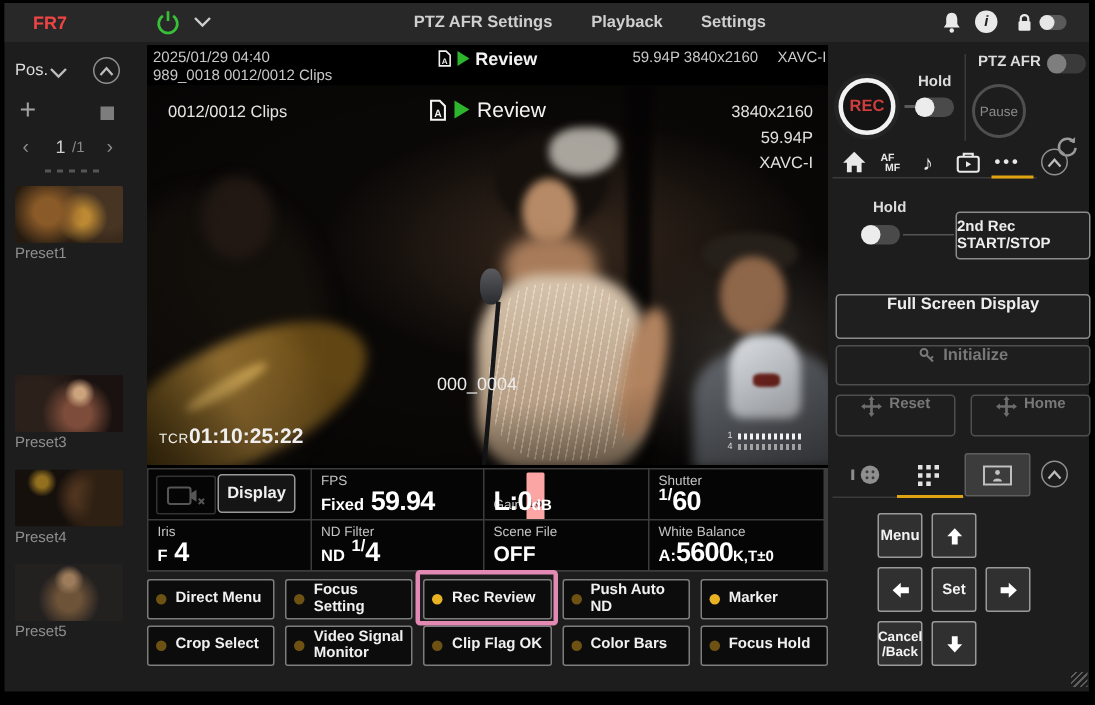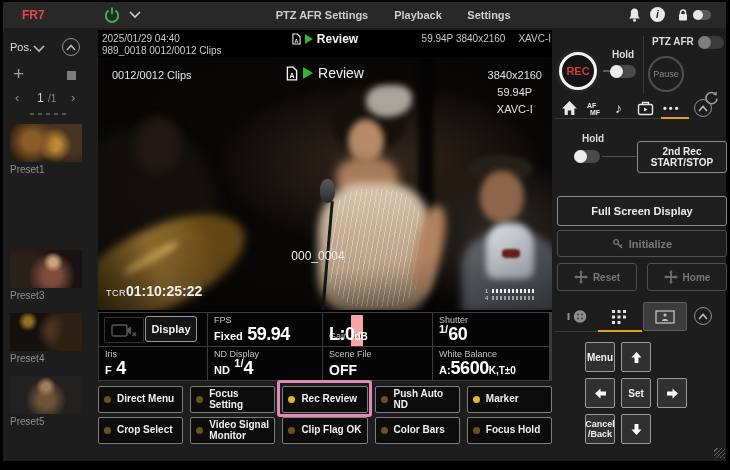--- a/index.html
+++ b/index.html
@@ -102,21 +102,21 @@
   .s-hat{left:370px;top:98px;width:64px;height:26px;background:#26201a;border-radius:50% 50% 40% 40%;filter:blur(2px)}
   .s-rhead{left:382px;top:114px;width:44px;height:52px;background:#8e6649;border-radius:48%;filter:blur(3px)}
   .s-shirt{left:388px;top:166px;width:48px;height:56px;background:#d9dde2;border-radius:40% 40% 18% 18%;filter:blur(3px)}
   .s-bow{left:404px;top:192px;width:18px;height:9px;background:#77261f;border-radius:30%;filter:blur(1px)}
   .s-vignette{inset:0;background:radial-gradient(ellipse 75% 70% at 52% 45%,transparent 55%,rgba(0,0,0,.5) 100%)}
 
   .ov-clips{position:absolute;left:14px;top:12px;font-size:11px;color:#e4e4e4}
   .ov-review{position:absolute;left:0;top:8px;width:100%;display:flex;align-items:center;
              justify-content:center;gap:5px}
   .ov-review .txt{font-size:14px;color:#f4f4f4}
-  .ov-fmt{position:absolute;right:10px;top:10px;text-align:center;font-size:11px;color:#e0e0e0;line-height:17px}
+  .ov-fmt{position:absolute;right:10px;top:10px;text-align:right;font-size:11px;color:#e0e0e0;line-height:17px}
   .ov-clipname{position:absolute;left:220px;top:192px;transform:translateX(-50%);font-size:12px;color:#ededed}
   .ov-tc{position:absolute;left:8px;bottom:10px;color:#efefef}
   .ov-tc .sm{font-size:9px;letter-spacing:.5px}
   .ov-tc .bg{font-size:14px;font-weight:bold}
   .meter{position:absolute;right:16px;bottom:9px}
   .meter-row{display:flex;align-items:center;gap:3px;height:7px}
   .meter-row .ch{font-size:6px;color:#ddd;width:4px}
   .ticks{width:44px;height:4px;background:repeating-linear-gradient(90deg,#f2f2f2 0 2px,transparent 2px 4px)}
   .ticks.dim{opacity:.55}
 
@@ -168,21 +168,21 @@
              display:flex;align-items:center;justify-content:center}
   .icon-row{position:absolute;top:72px;height:20px}
   .afmf{position:absolute;left:32px;top:74px;font-size:7px;font-weight:bold;color:#e8e8e8;line-height:1.05}
   .afmf .mf{margin-left:3px}
   .note-ic{position:absolute;left:60px;top:72px;font-size:14px;color:#e8e8e8}
   .dots-ic{position:absolute;left:108px;top:74px;font-size:11px;font-weight:bold;color:#e8e8e8;letter-spacing:2px}
   .rline{position:absolute;left:0;top:90px;width:136px;height:1px;background:#3a3a3a}
   .rline-accent{position:absolute;left:106px;top:89px;width:28px;height:2px;background:#e0a312}
   .conn2{position:absolute;left:47px;top:128px;width:34px;height:1px;background:#555}
   .btn{position:absolute;background:#1f1f1f;border:1px solid #8c8c8c;border-radius:3px;color:#ededed;
-       font-weight:bold;display:flex;align-items:center;justify-content:center;text-align:center;
+       font-weight:bold;display:flex;align-items:flex-start;justify-content:center;text-align:center;
        box-sizing:border-box;cursor:pointer;gap:5px}
   .btn.two{flex-direction:column;line-height:1.15;gap:0}
   .btn.disabled{color:#787878;border-color:#4f4f4f;background:#1e1e1e;cursor:default}
   .rec2{left:82px;top:113px;width:90px;height:32px;font-size:10px}
   .fsd{left:2px;top:168px;width:170px;height:30px;font-size:11px}
   .init{left:2px;top:202px;width:170px;height:27px;font-size:11px}
   .reset{left:2px;top:235px;width:80px;height:28px;font-size:10px}
   .homeb{left:92px;top:235px;width:80px;height:28px;font-size:10px}
   .tab3-box{position:absolute;left:88px;top:274px;width:44px;height:29px;background:#3c3c3c;
             border:1px solid #5e5e5e;border-radius:2px;box-sizing:border-box;display:flex;
@@ -369,21 +369,21 @@
     </div>
     <div class="cell">
       <span class="lb">Shutter</span>
       <span class="val"><span class="v-sup">1/</span><span class="v-lg">60</span></span>
     </div>
     <div class="cell">
       <span class="lb">Iris</span>
       <span class="val"><span class="v-sm">F</span> <span class="v-lg">4</span></span>
     </div>
     <div class="cell">
-      <span class="lb">ND Display</span>
+      <span class="lb">ND Filter</span>
       <span class="val"><span class="v-sm">ND</span> <span class="v-sup">1/</span><span class="v-lg">4</span></span>
     </div>
     <div class="cell">
       <span class="lb">Scene File</span>
       <span class="val"><span class="v-md">OFF</span></span>
     </div>
     <div class="cell">
       <span class="lb">White Balance</span>
       <span class="val"><span class="v-sm">A:</span><span class="v-lg">5600</span><span class="v-unit">K,T±0</span></span>
     </div>

